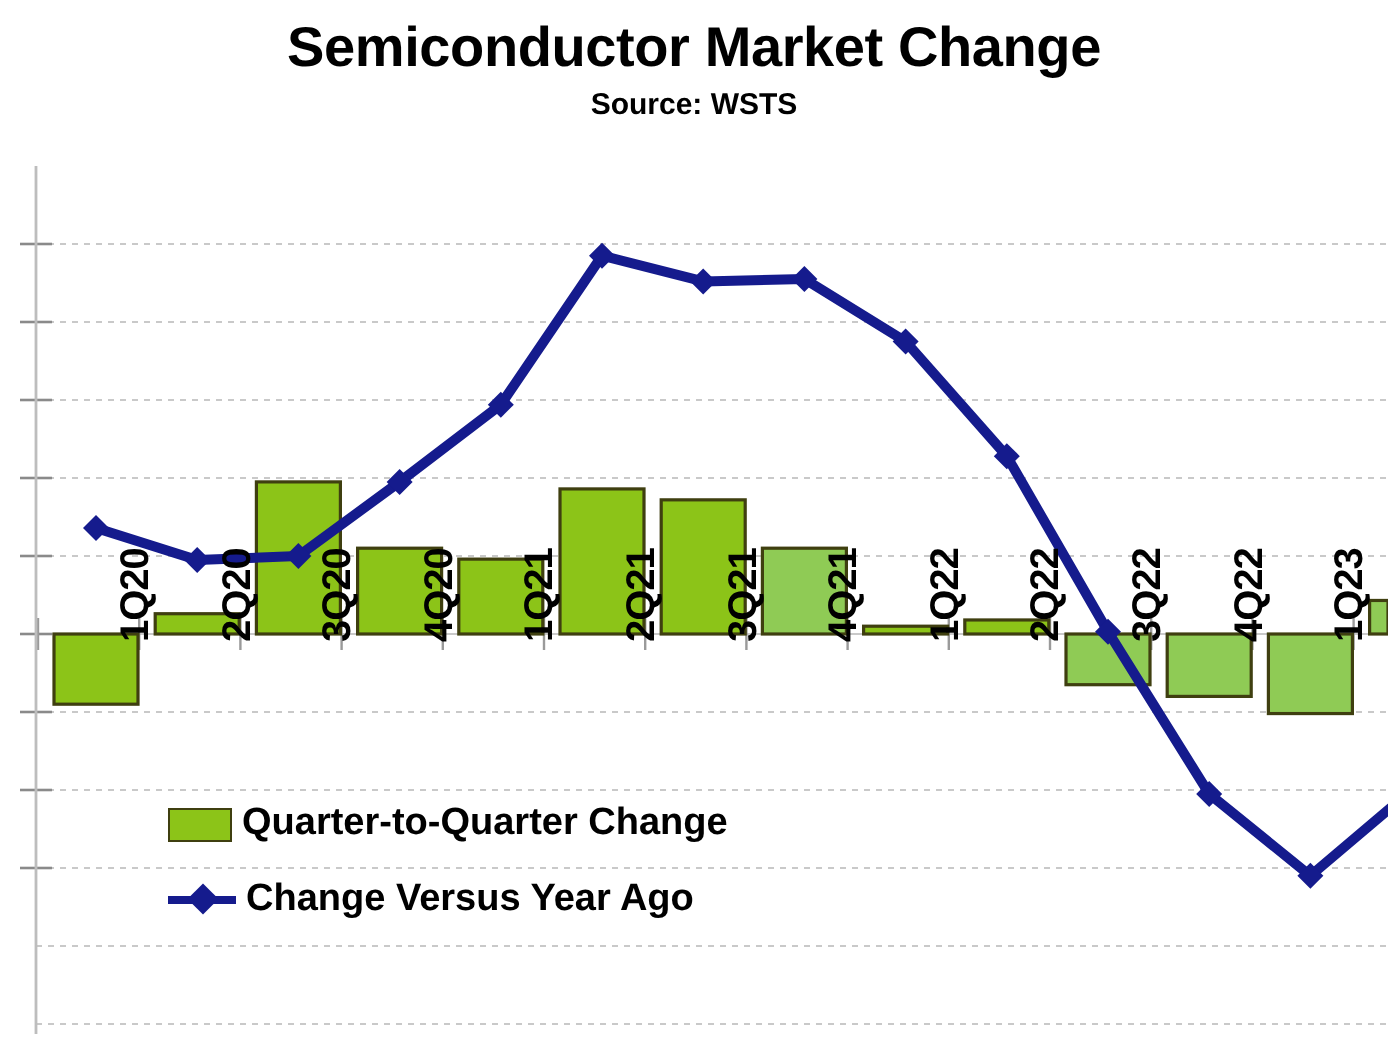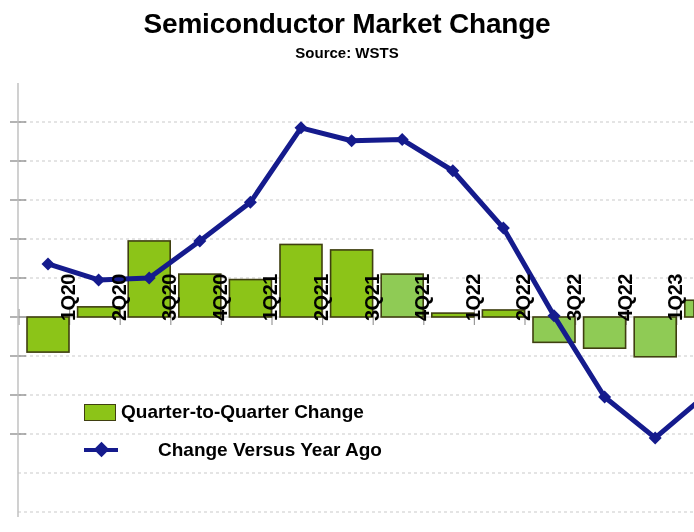--- a/index.html
+++ b/index.html
@@ -36,21 +36,21 @@
     font-size:20px;font-weight:bold;color:#000000;
     white-space:nowrap;
     transform-origin:0 0;
     transform:rotate(-90deg);
     letter-spacing:-0.5px;
   }
 
   .legend{position:absolute;left:84px;top:398px;width:400px;height:72px;}
   .legend-row{position:absolute;left:0;height:28px;display:flex;align-items:center;}
   .legend-row.r1{top:0px;}
-  .legend-row.r2{top:38px;gap:35px;}
+  .legend-row.r2{top:38px;}
   .legend-swatch{
     width:30px;height:15px;
     background:#8CC418;border:1.5px solid #3f3f10;
     margin-right:5px;flex:none;
   }
   .legend-linewrap{width:34px;height:16px;position:relative;margin-right:5px;flex:none;}
   .legend-line{position:absolute;left:0;top:6px;width:34px;height:4px;background:#151B8D;}
   .legend-dia{
     position:absolute;left:12px;top:2px;width:11px;height:11px;
     background:#151B8D;transform:rotate(45deg);

